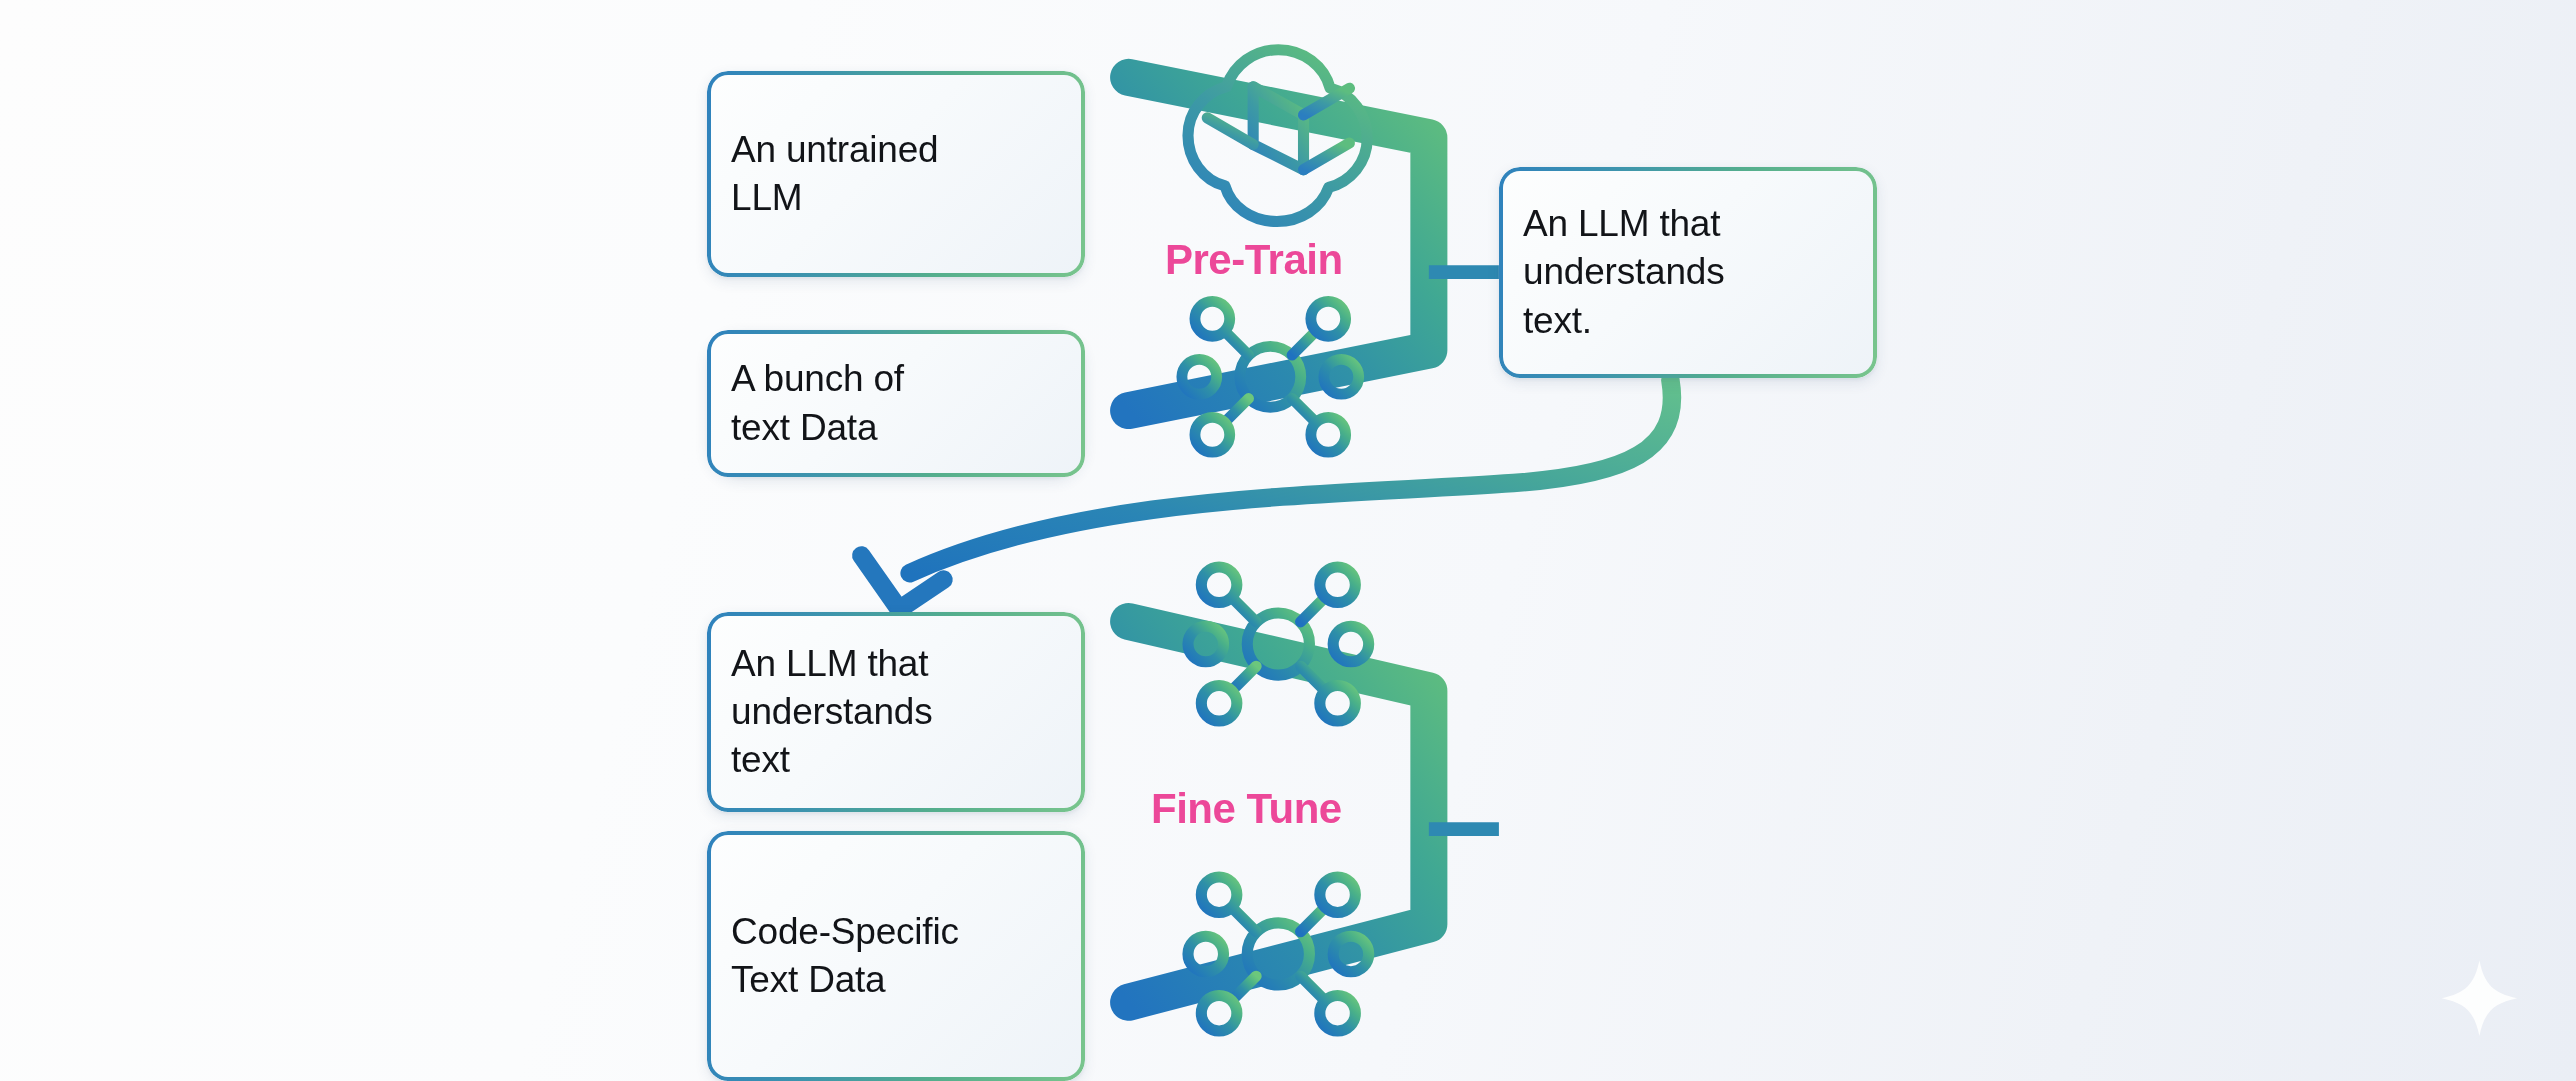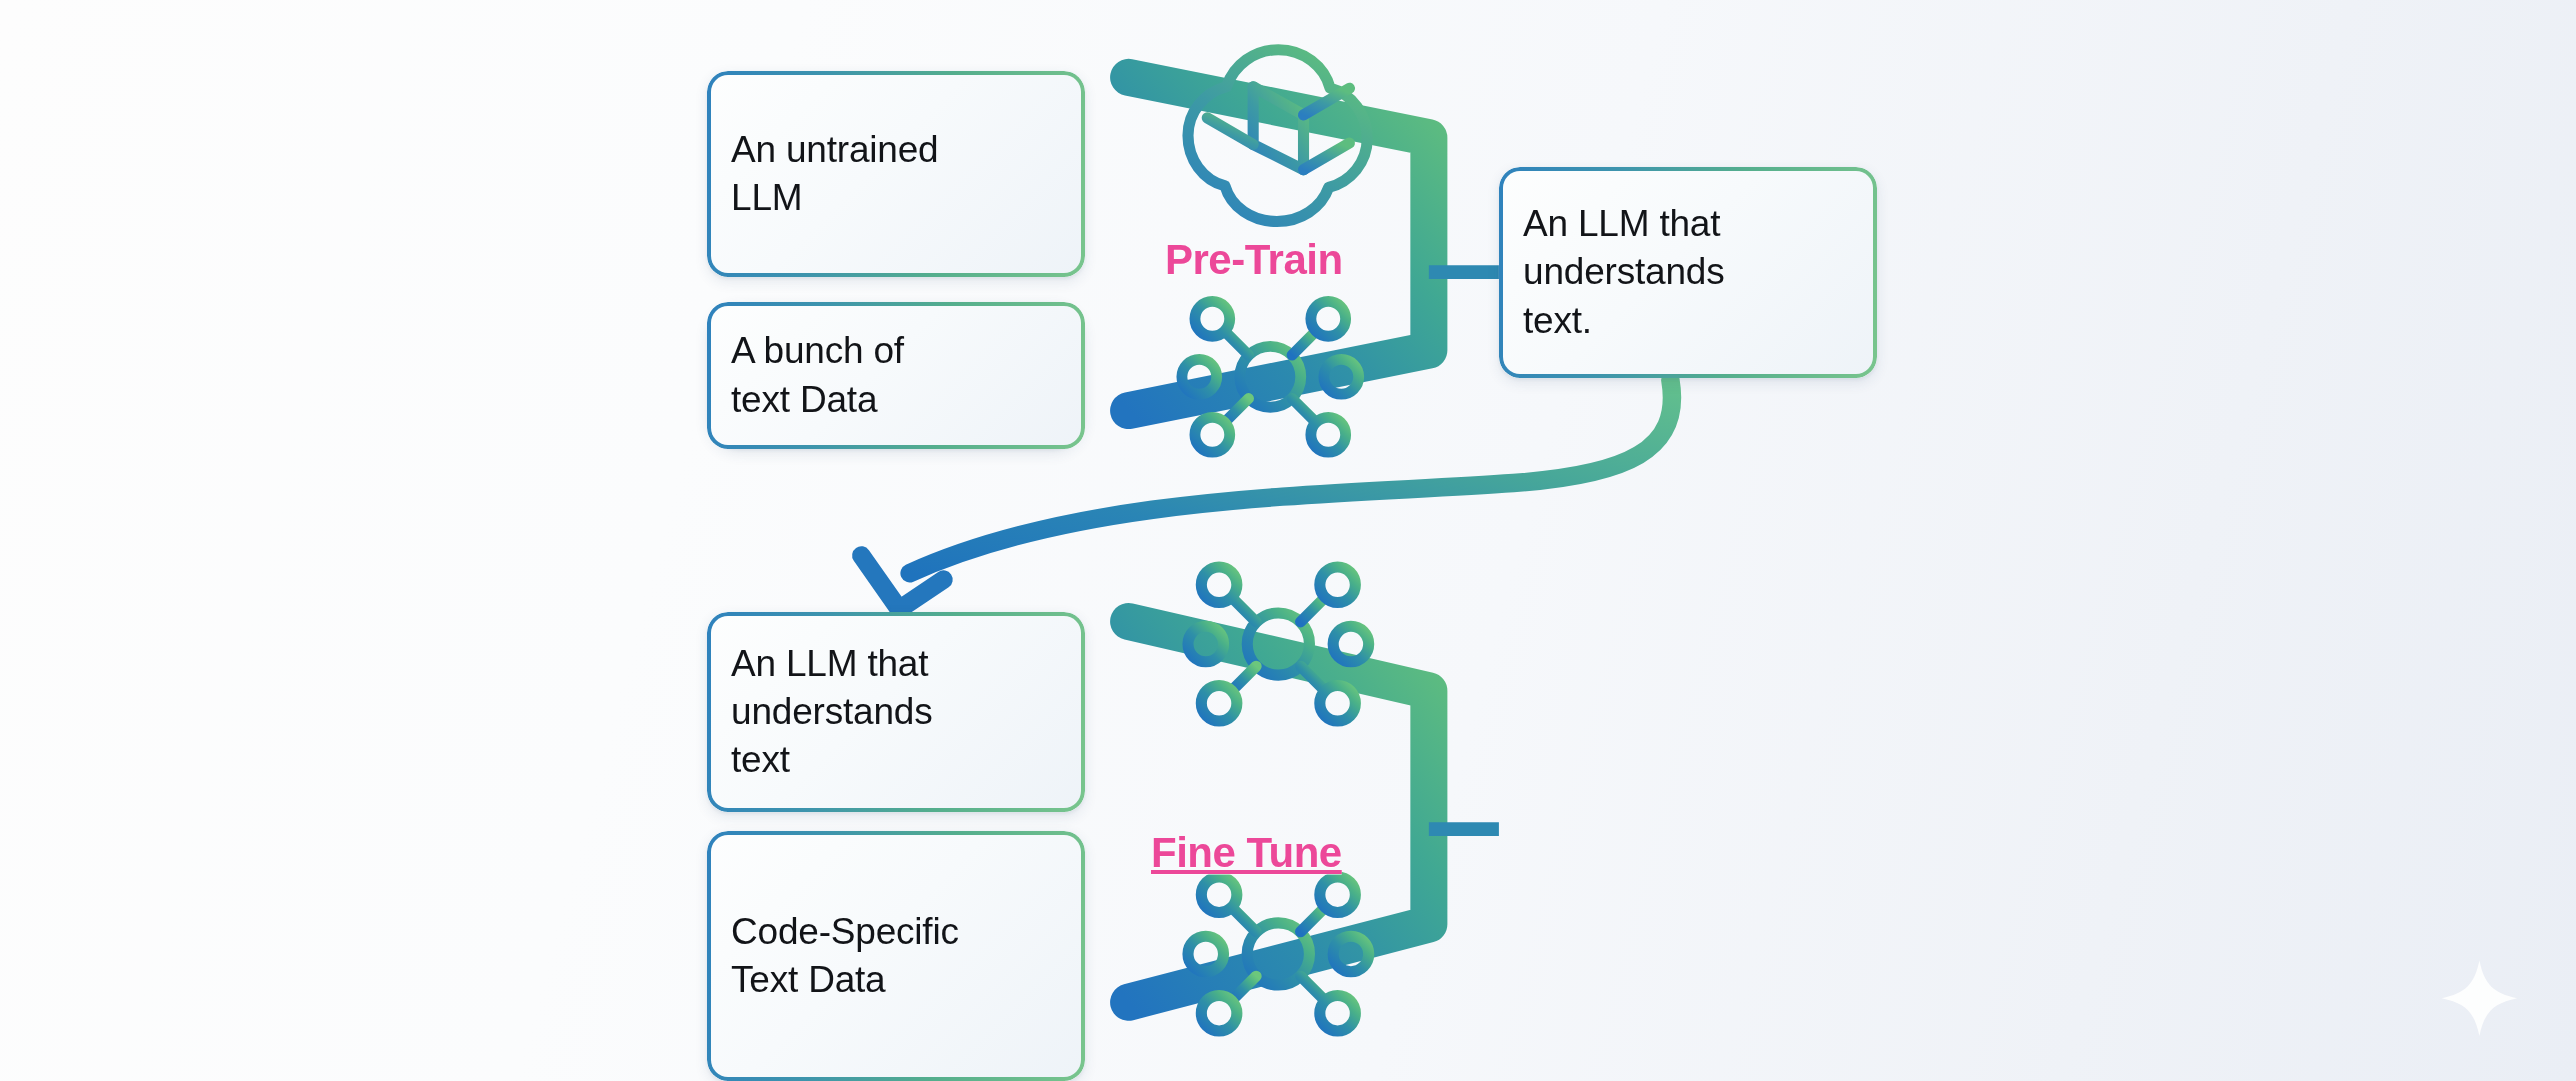--- a/index.html
+++ b/index.html
@@ -181,28 +181,28 @@
       <path d="M 1070 690 L 1117 757" fill="none" stroke="#2477bd" stroke-width="23" stroke-linecap="round"></path>
       <path d="M 1117 757 L 1172 720" fill="none" stroke="#2477bd" stroke-width="23" stroke-linecap="round"></path>
     </g>
 
     <g transform="translate(3080,1240) scale(0.78)" opacity="0.9">
       <use href="#sparkleGlyph"></use>
     </g>
   </svg>
 
   <div class="stage-label" style="left:1165px;top:236px;">Pre-Train</div>
-  <div class="stage-label" style="left:1151px;top:829px;text-decoration:underline;">Fine Tune</div>
+  <div class="stage-label" style="left:1151px;top:785px;">Fine Tune</div>
 
   <div class="nodebox" style="left:707px;top:71px;width:378px;height:206px;justify-content:center;">
     <div class="txt">An untrained
 LLM</div>
   </div>
 
-  <div class="nodebox" style="left:707px;top:302px;width:378px;height:147px;border-radius:32px;">
+  <div class="nodebox" style="left:707px;top:330px;width:378px;height:147px;border-radius:32px;">
     <div class="txt">A bunch of
 text Data</div>
   </div>
 
   <div class="nodebox" style="left:1499px;top:167px;width:378px;height:211px;">
     <div class="txt">An LLM that
 understands
 text.</div>
   </div>
 

